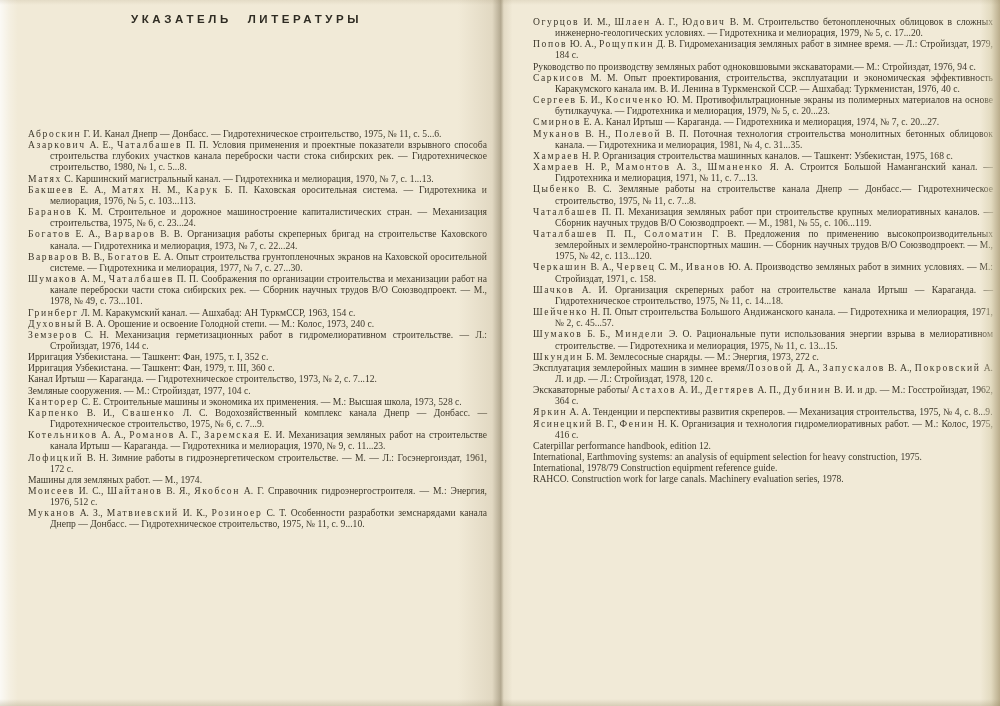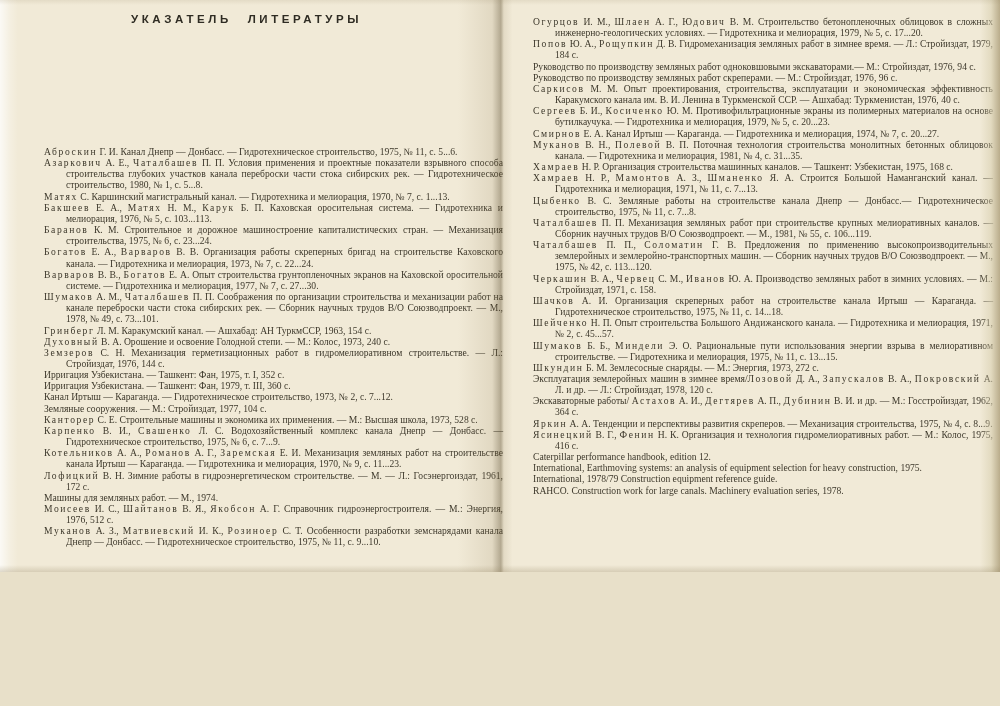--- a/index.html
+++ b/index.html
@@ -8,21 +8,21 @@
     --title_ink:#2f2c23;
     --edge:#b9ac8b;
   }
   html,body{margin:0;padding:0;}
   body{
     width:1000px;height:706px;overflow:hidden;
     font-family:"Liberation Serif","DejaVu Serif",serif;
     background:#e8e0c9;
   }
   .spread{
-    position:relative;width:1000px;height:572px;
+    position:relative;width:1000px;height:706px;
     background:var(--paper);
     overflow:hidden;
   }
   
   .edge-left{
     position:absolute;left:0;top:0;width:18px;height:100%;
     background:linear-gradient(to right,rgba(255,255,255,.75),rgba(255,255,255,.25) 55%,rgba(255,255,255,0));
     pointer-events:none;
   }
   .gutter{
@@ -52,21 +52,21 @@
     letter-spacing:3.6px;word-spacing:9px;
     color:var(--title_ink);
     white-space:nowrap;
   }
   .col{
     position:absolute;
     font-size:9.6px;line-height:11.15px;
     color:var(--ink);
     text-align:justify;
   }
-  .col-left{left:28px;top:146px;width:459px;margin-left:16px;}
+  .col-left{left:28px;top:128px;width:459px;}
   .col-right{left:533px;top:16px;width:460px;}
   .entry{
     margin:0;padding-left:22px;text-indent:-22px;
   }
   .spaced{letter-spacing:1.6px;}
 </style>
 </head>
 <body>
 
 <div class="spread">
@@ -93,21 +93,20 @@
       <p class="entry"><span class="spaced">Котельников</span><span> А. А., </span><span class="spaced">Романов</span><span> А. Г., </span><span class="spaced">Заремская</span><span> Е. И. Механизация земляных работ на строительстве канала Иртыш — Караганда. — Гидротехника и мелиорация, 1970, № 9, с. 11...23.</span></p>
       <p class="entry"><span class="spaced">Лофицкий</span><span> В. Н. Зимние работы в гидроэнергетическом строительстве. — М. — Л.: Госэнергоиздат, 1961, 172 с.</span></p>
       <p class="entry"><span>Машины для земляных работ. — М., 1974.</span></p>
       <p class="entry"><span class="spaced">Моисеев</span><span> И. С., </span><span class="spaced">Шайтанов</span><span> В. Я., </span><span class="spaced">Якобсон</span><span> А. Г. Справочник гидроэнергостроителя. — М.: Энергия, 1976, 512 с.</span></p>
       <p class="entry"><span class="spaced">Муканов</span><span> А. З., </span><span class="spaced">Матвиевский</span><span> И. К., </span><span class="spaced">Розиноер</span><span> С. Т. Особенности разработки земснарядами канала Днепр — Донбасс. — Гидротехническое строительство, 1975, № 11, с. 9...10.</span></p>
     </div>
   <div class="col col-right">
       <p class="entry"><span class="spaced">Огурцов</span><span> И. М., </span><span class="spaced">Шлаен</span><span> А. Г., </span><span class="spaced">Юдович</span><span> В. М. Строительство бетонопленочных облицовок в сложных инженерно-геологических условиях. — Гидротехника и мелиорация, 1979, № 5, с. 17...20.</span></p>
       <p class="entry"><span class="spaced">Попов</span><span> Ю. А., </span><span class="spaced">Рощупкин</span><span> Д. В. Гидромеханизация земляных работ в зимнее время. — Л.: Стройиздат, 1979, 184 с.</span></p>
       <p class="entry"><span>Руководство по производству земляных работ одноковшовыми экскаваторами.— М.: Стройиздат, 1976, 94 с.</span></p>
-      <p class="entry"><span>Руководство по производству земляных работ скреперами. — М.: Стройиздат, 1976, 96 с.</span></p>
       <p class="entry"><span class="spaced">Саркисов</span><span> М. М. Опыт проектирования, строительства, эксплуатации и экономическая эффективность Каракумского канала им. В. И. Ленина в Туркменской ССР. — Ашхабад: Туркменистан, 1976, 40 с.</span></p>
       <p class="entry"><span class="spaced">Сергеев</span><span> Б. И., </span><span class="spaced">Косиченко</span><span> Ю. М. Противофильтрационные экраны из полимерных материалов на основе бутилкаучука. — Гидротехника и мелиорация, 1979, № 5, с. 20...23.</span></p>
       <p class="entry"><span class="spaced">Смирнов</span><span> Е. А. Канал Иртыш — Караганда. — Гидротехника и мелиорация, 1974, № 7, с. 20...27.</span></p>
       <p class="entry"><span class="spaced">Муканов</span><span> В. Н., </span><span class="spaced">Полевой</span><span> В. П. Поточная технология строительства монолитных бетонных облицовок канала. — Гидротехника и мелиорация, 1981, № 4, с. 31...35.</span></p>
       <p class="entry"><span class="spaced">Хамраев</span><span> Н. Р. Организация строительства машинных каналов. — Ташкент: Узбекистан, 1975, 168 с.</span></p>
       <p class="entry"><span class="spaced">Хамраев</span><span> Н. Р., </span><span class="spaced">Мамонтов</span><span> А. З., </span><span class="spaced">Шманенко</span><span> Я. А. Строится Большой Наманганский канал. — Гидротехника и мелиорация, 1971, № 11, с. 7...13.</span></p>
       <p class="entry"><span class="spaced">Цыбенко</span><span> В. С. Земляные работы на строительстве канала Днепр — Донбасс.— Гидротехническое строительство, 1975, № 11, с. 7...8.</span></p>
       <p class="entry"><span class="spaced">Чаталбашев</span><span> П. П. Механизация земляных работ при строительстве крупных мелиоративных каналов. — Сборник научных трудов В/О Союзводпроект. — М., 1981, № 55, с. 106...119.</span></p>
       <p class="entry"><span class="spaced">Чаталбашев</span><span> П. П., </span><span class="spaced">Соломатин</span><span> Г. В. Предложения по применению высокопроизводительных землеройных и землеройно-транспортных машин. — Сборник научных трудов В/О Союзводпроект. — М., 1975, № 42, с. 113...120.</span></p>
       <p class="entry"><span class="spaced">Черкашин</span><span> В. А., </span><span class="spaced">Червец</span><span> С. М., </span><span class="spaced">Иванов</span><span> Ю. А. Производство земляных работ в зимних условиях. — М.: Стройиздат, 1971, с. 158.</span></p>

